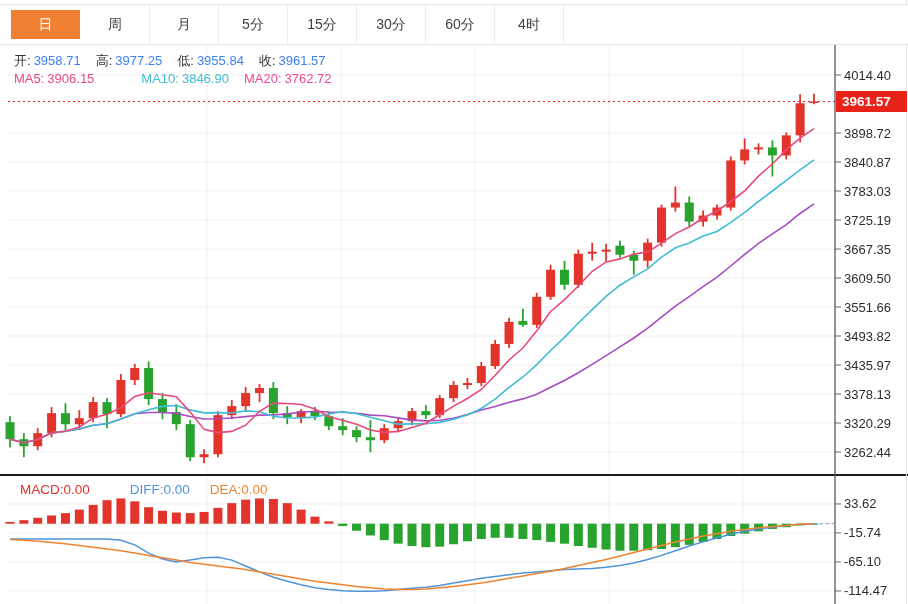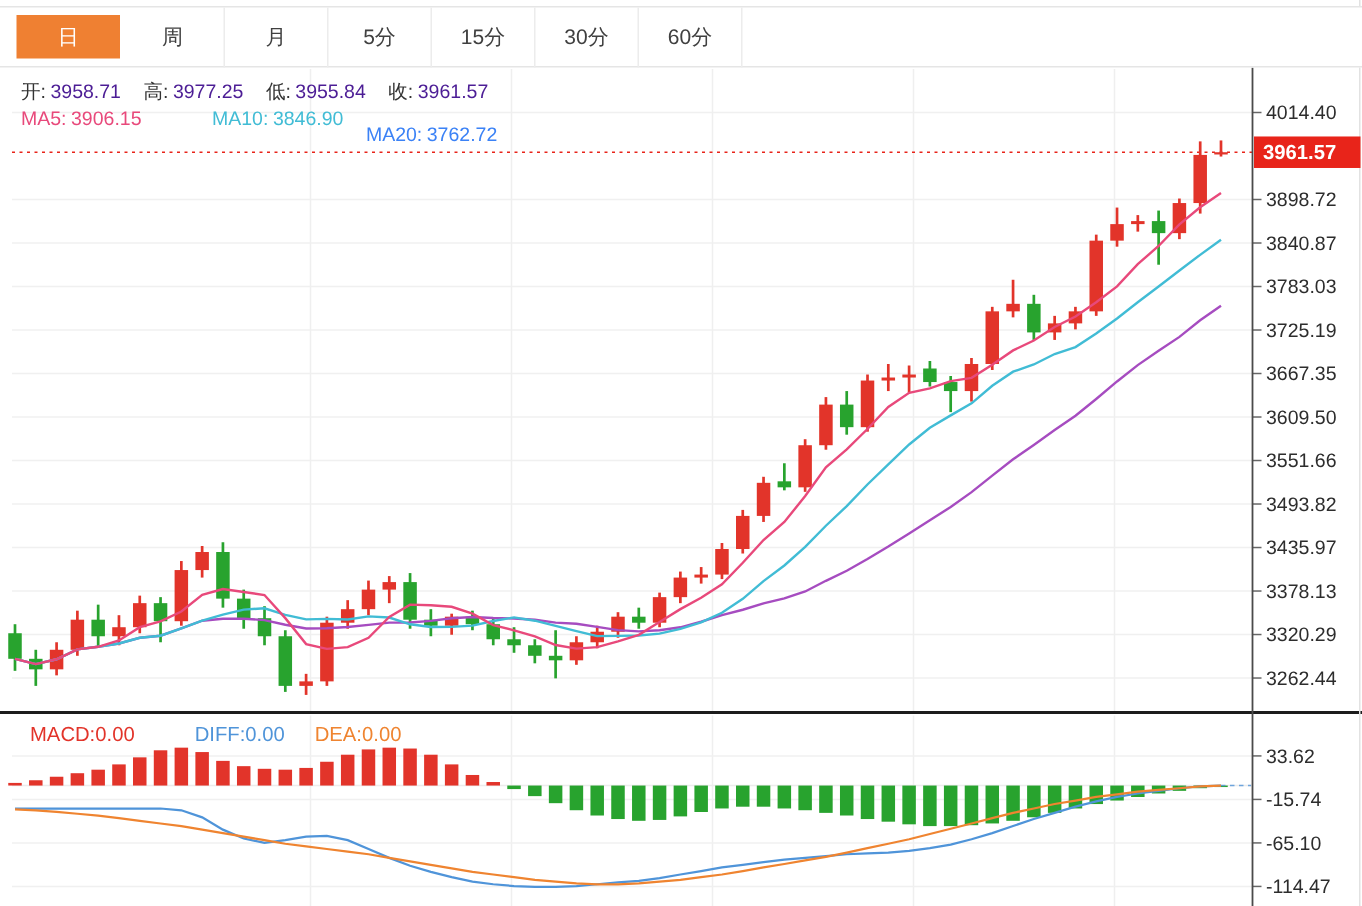--- a/index.html
+++ b/index.html
@@ -20,40 +20,41 @@
   }
   .tab.active{
     background:#ef8032;color:#fff;height:29px;border-right:none;margin-right:1px;
   }
   .legend-row{position:absolute;z-index:2;font-size:13px;display:flex;white-space:nowrap;}
   .legend-ohlc{top:52px;left:14px;gap:15px;}
   .legend-ma{top:71px;left:14px;gap:15px;}
   .legend-macd{top:482px;left:20px;gap:20px;font-size:13.5px;}
   .lbl{color:#333;}
   .val{margin-left:3px;}
-  .red-val{color:#4c1d95;}
+  .red-val{color:#3b82f6;}
   .ma5{color:#e8497b;}
   .ma10{color:#41bcd5;margin-left:32px;}
-  .ma20{color:#3b82f6;margin-top:11px;}
+  .ma20{color:#ec4899;}
   .mc{color:#e2342a;}
   .df{color:#4f94d9;padding-left:20px;}
   .de{color:#ef8430;}
   #chart{position:absolute;top:0;left:0;z-index:1;}
 </style>
 </head>
 <body>
 
 <div class="tabbar">
   <div class="tab active">日</div>
   <div class="tab">周</div>
   <div class="tab">月</div>
   <div class="tab">5分</div>
   <div class="tab">15分</div>
   <div class="tab">30分</div>
   <div class="tab">60分</div>
+  <div class="tab">4时</div>
 </div>
 
 <div class="legend-row legend-ohlc">
   <span><span class="lbl">开:</span><span class="val red-val">3958.71</span></span>
   <span><span class="lbl">高:</span><span class="val red-val">3977.25</span></span>
   <span><span class="lbl">低:</span><span class="val red-val">3955.84</span></span>
   <span><span class="lbl">收:</span><span class="val red-val">3961.57</span></span>
 </div>
 
 <div class="legend-row legend-ma">

